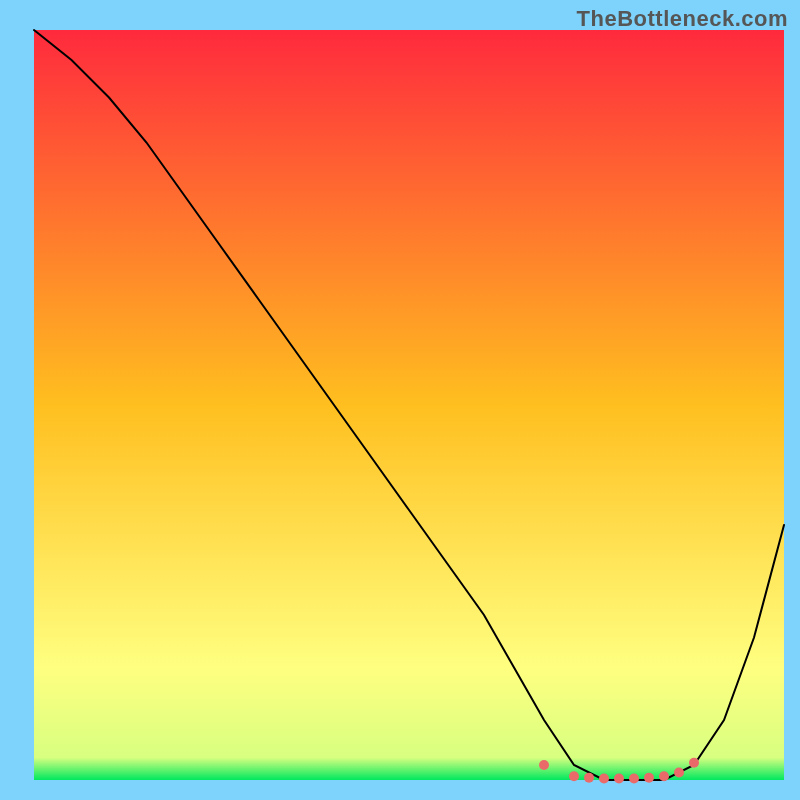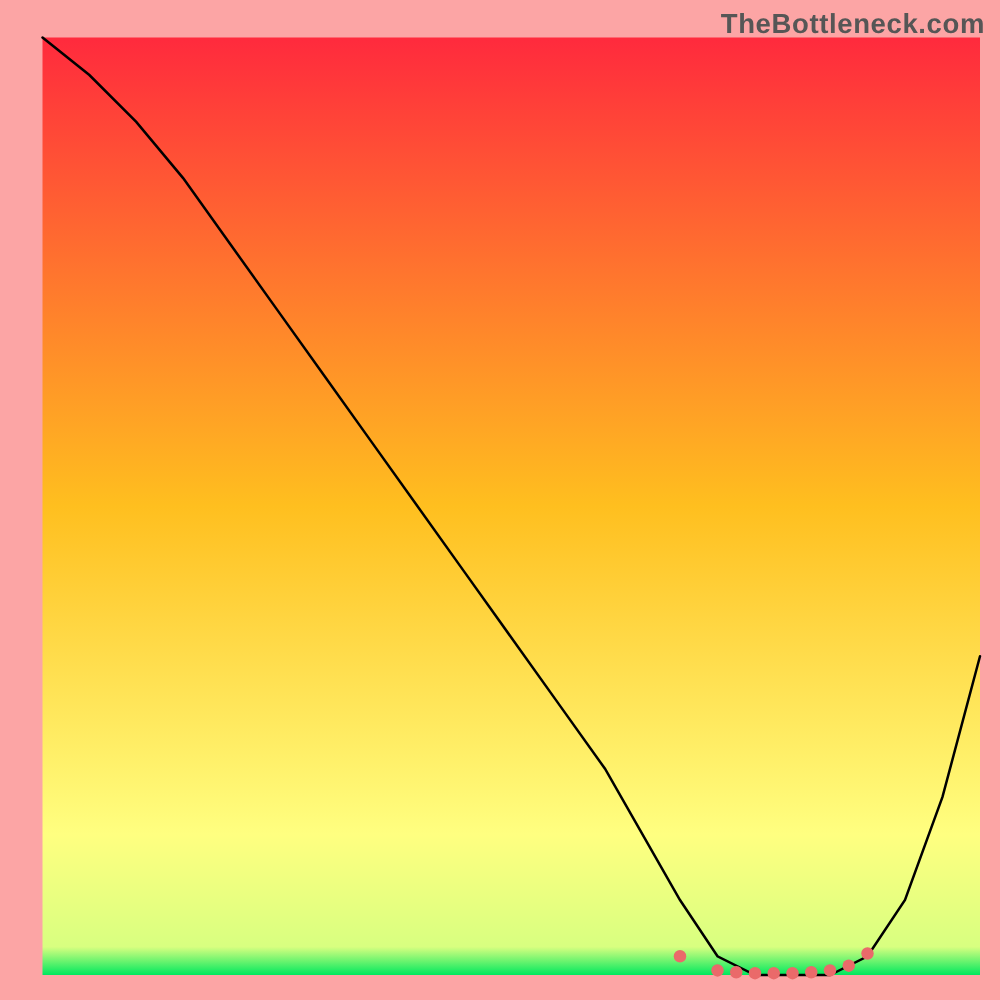--- a/index.html
+++ b/index.html
@@ -1,17 +1,17 @@
 <!DOCTYPE html>
 <html><head>
 <meta charset="utf-8">
 <style>
   * { margin: 0; padding: 0; box-sizing: border-box; }
   html, body { width: 800px; height: 800px; background: #000; overflow: hidden; }
-  .frame { position: relative; width: 800px; height: 800px; background: #fca5a5; }
+  .frame { position: relative; width: 800px; height: 800px; background: #7dd3fc; }
   .watermark {
     position: absolute;
     top: 6px;
     right: 12px;
     font-family: Arial, Helvetica, sans-serif;
     font-size: 22px;
     font-weight: 600;
     color: #565656;
     letter-spacing: 0.5px;
   }

